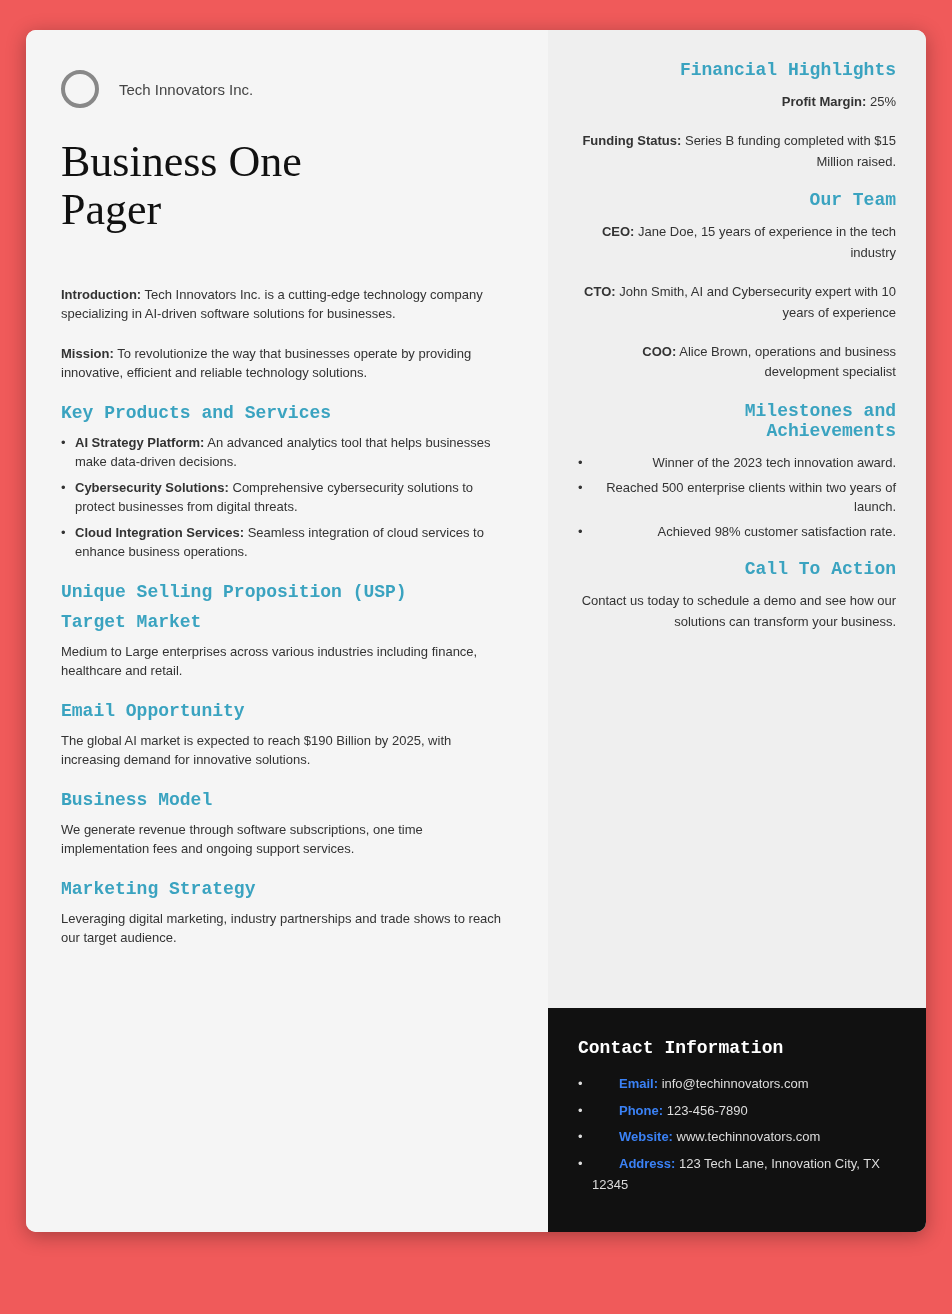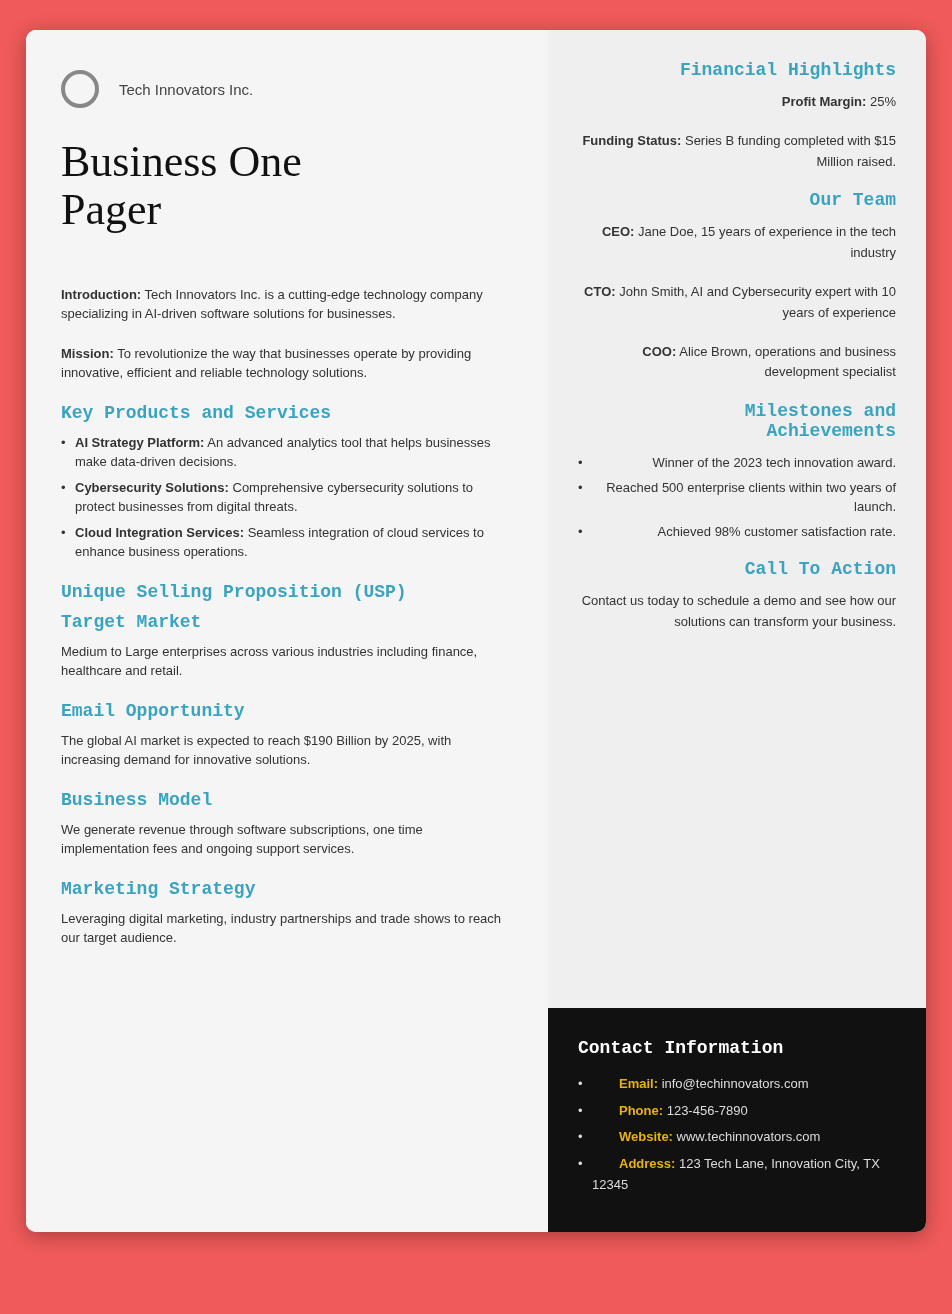--- a/index.html
+++ b/index.html
@@ -153,21 +153,21 @@
       position: relative;
       margin-bottom: 6px;
     }
     .contact-list li::before {
       content: '•';
       position: absolute;
       left: 0;
       color: #ddd;
     }
     .contact-list li strong {
-      color: #eab308;
+      color: #3b82f6;
       padding-left: 27px;
     }
     
     .footer-row {
       display: flex;
       width: 100%;
     }
     .footer-left {
       width: 58%;
       background: #f5f5f5;

